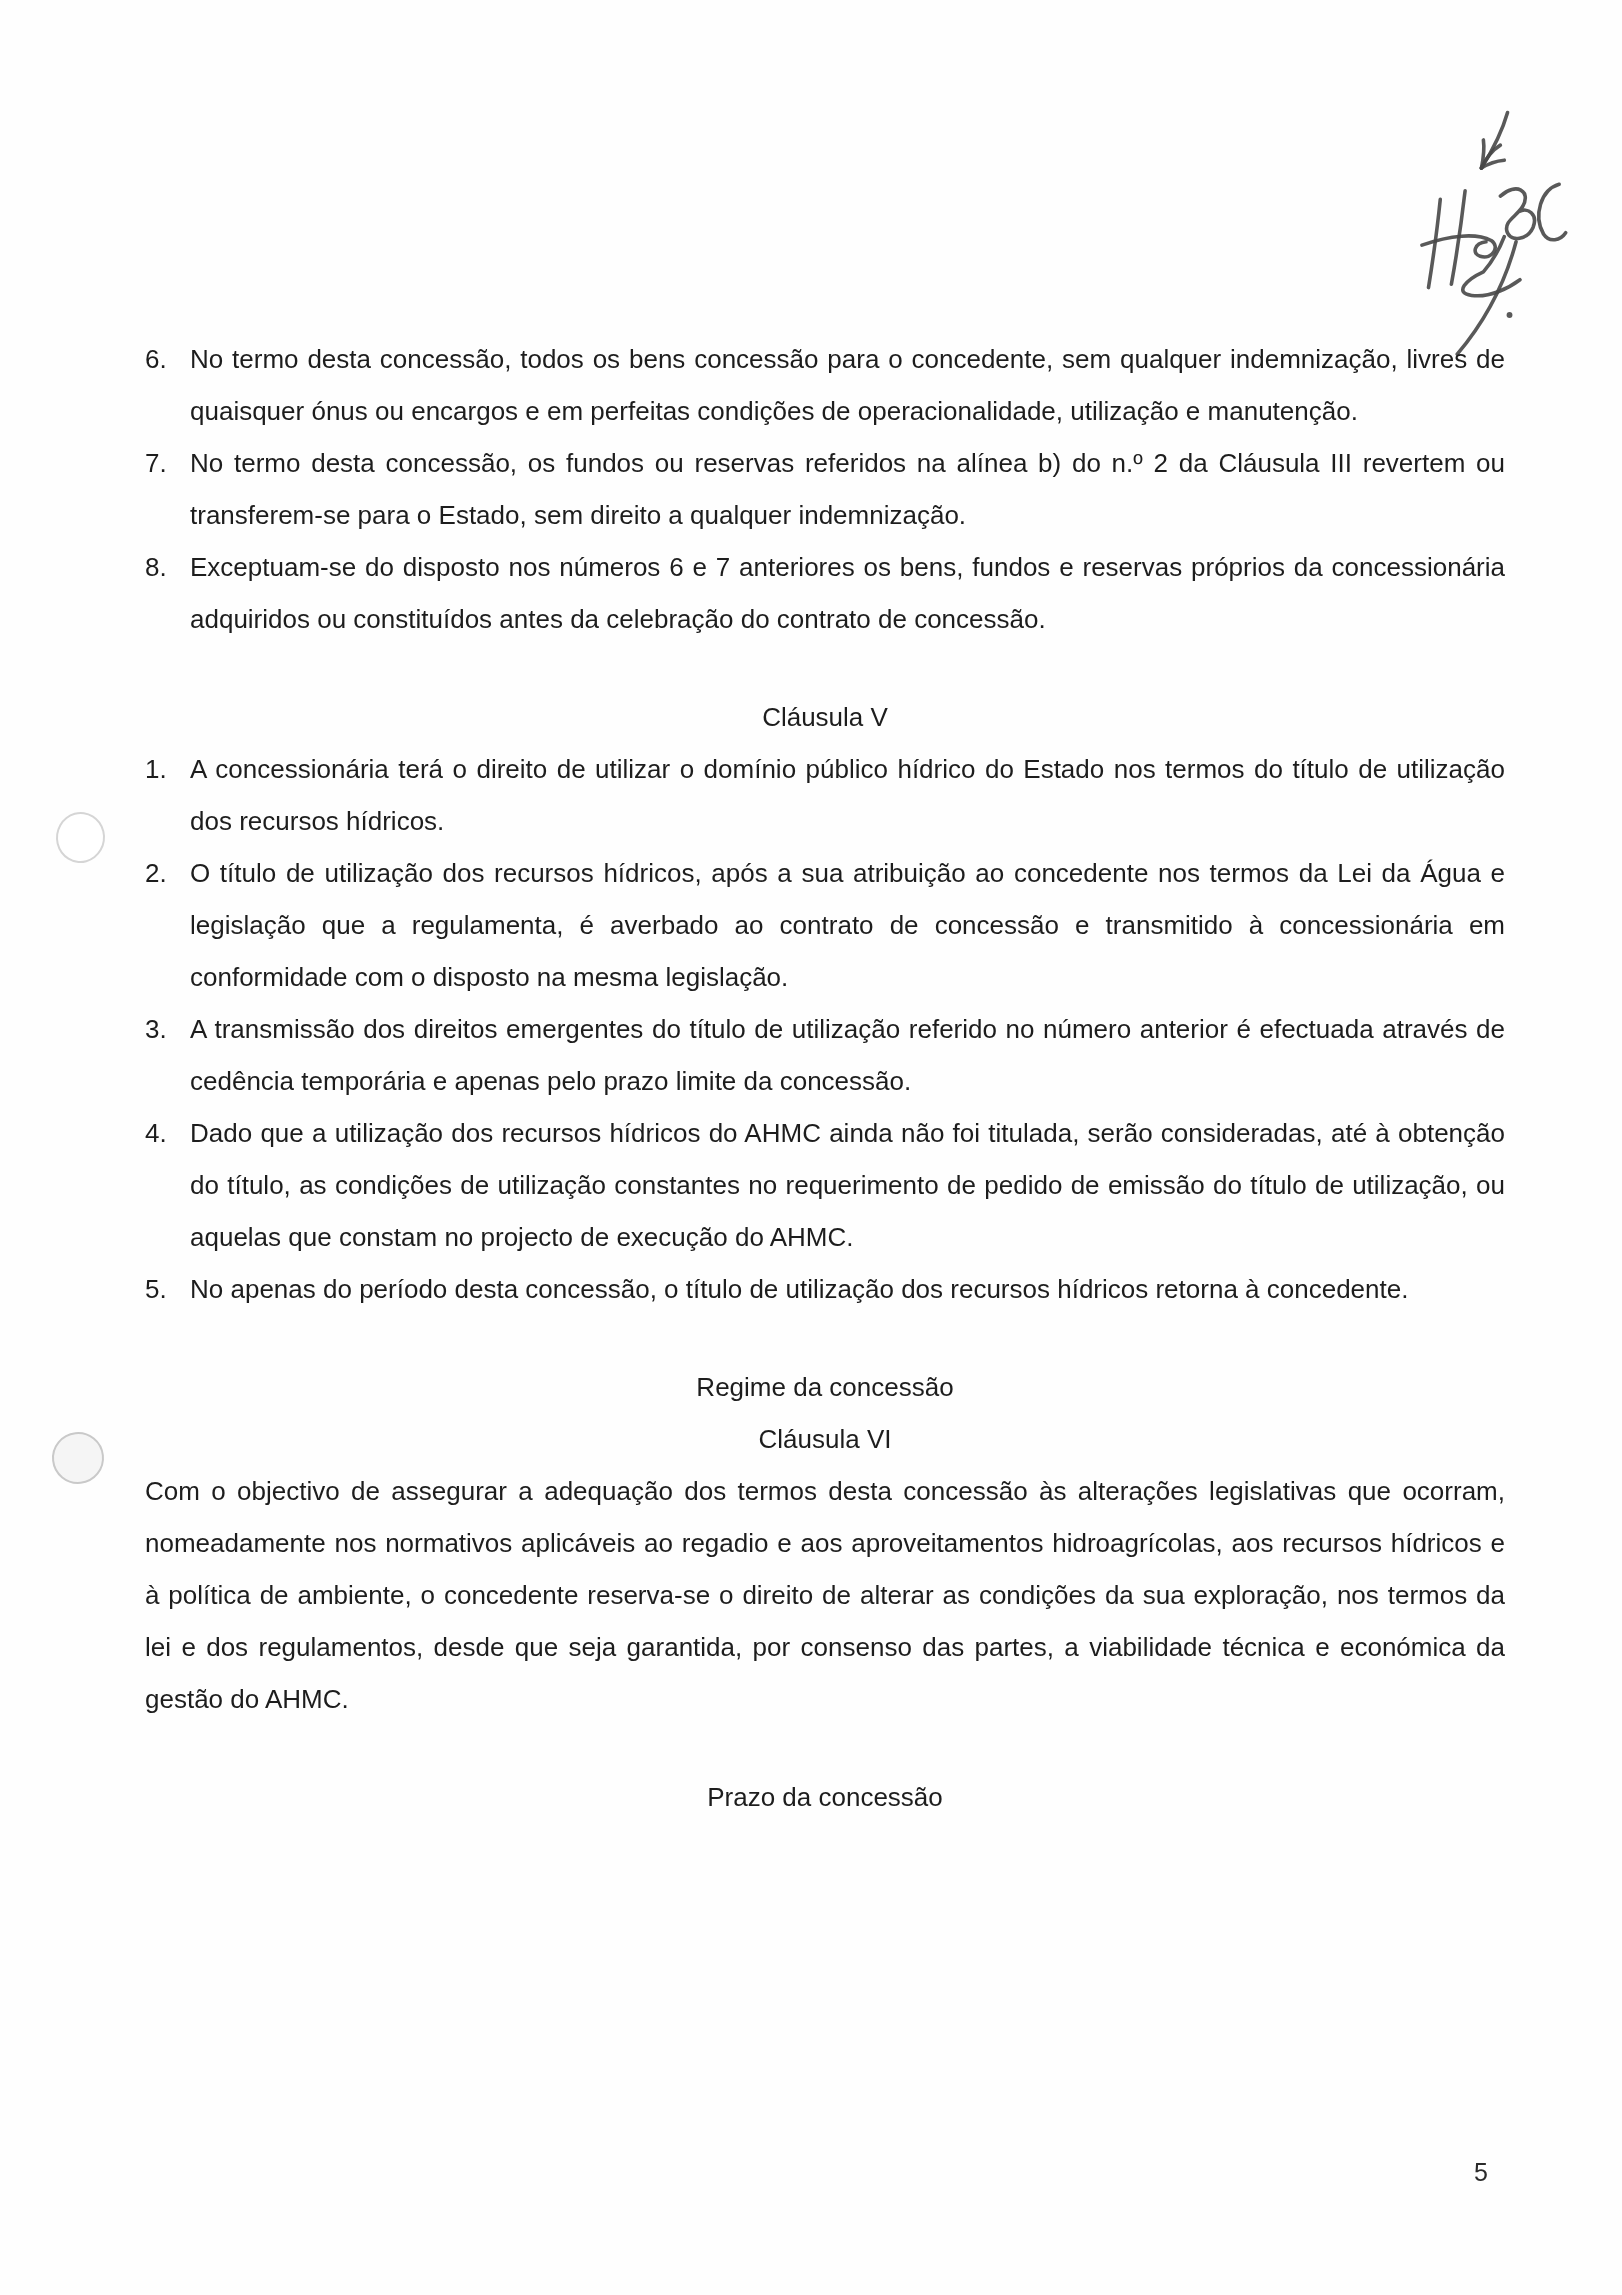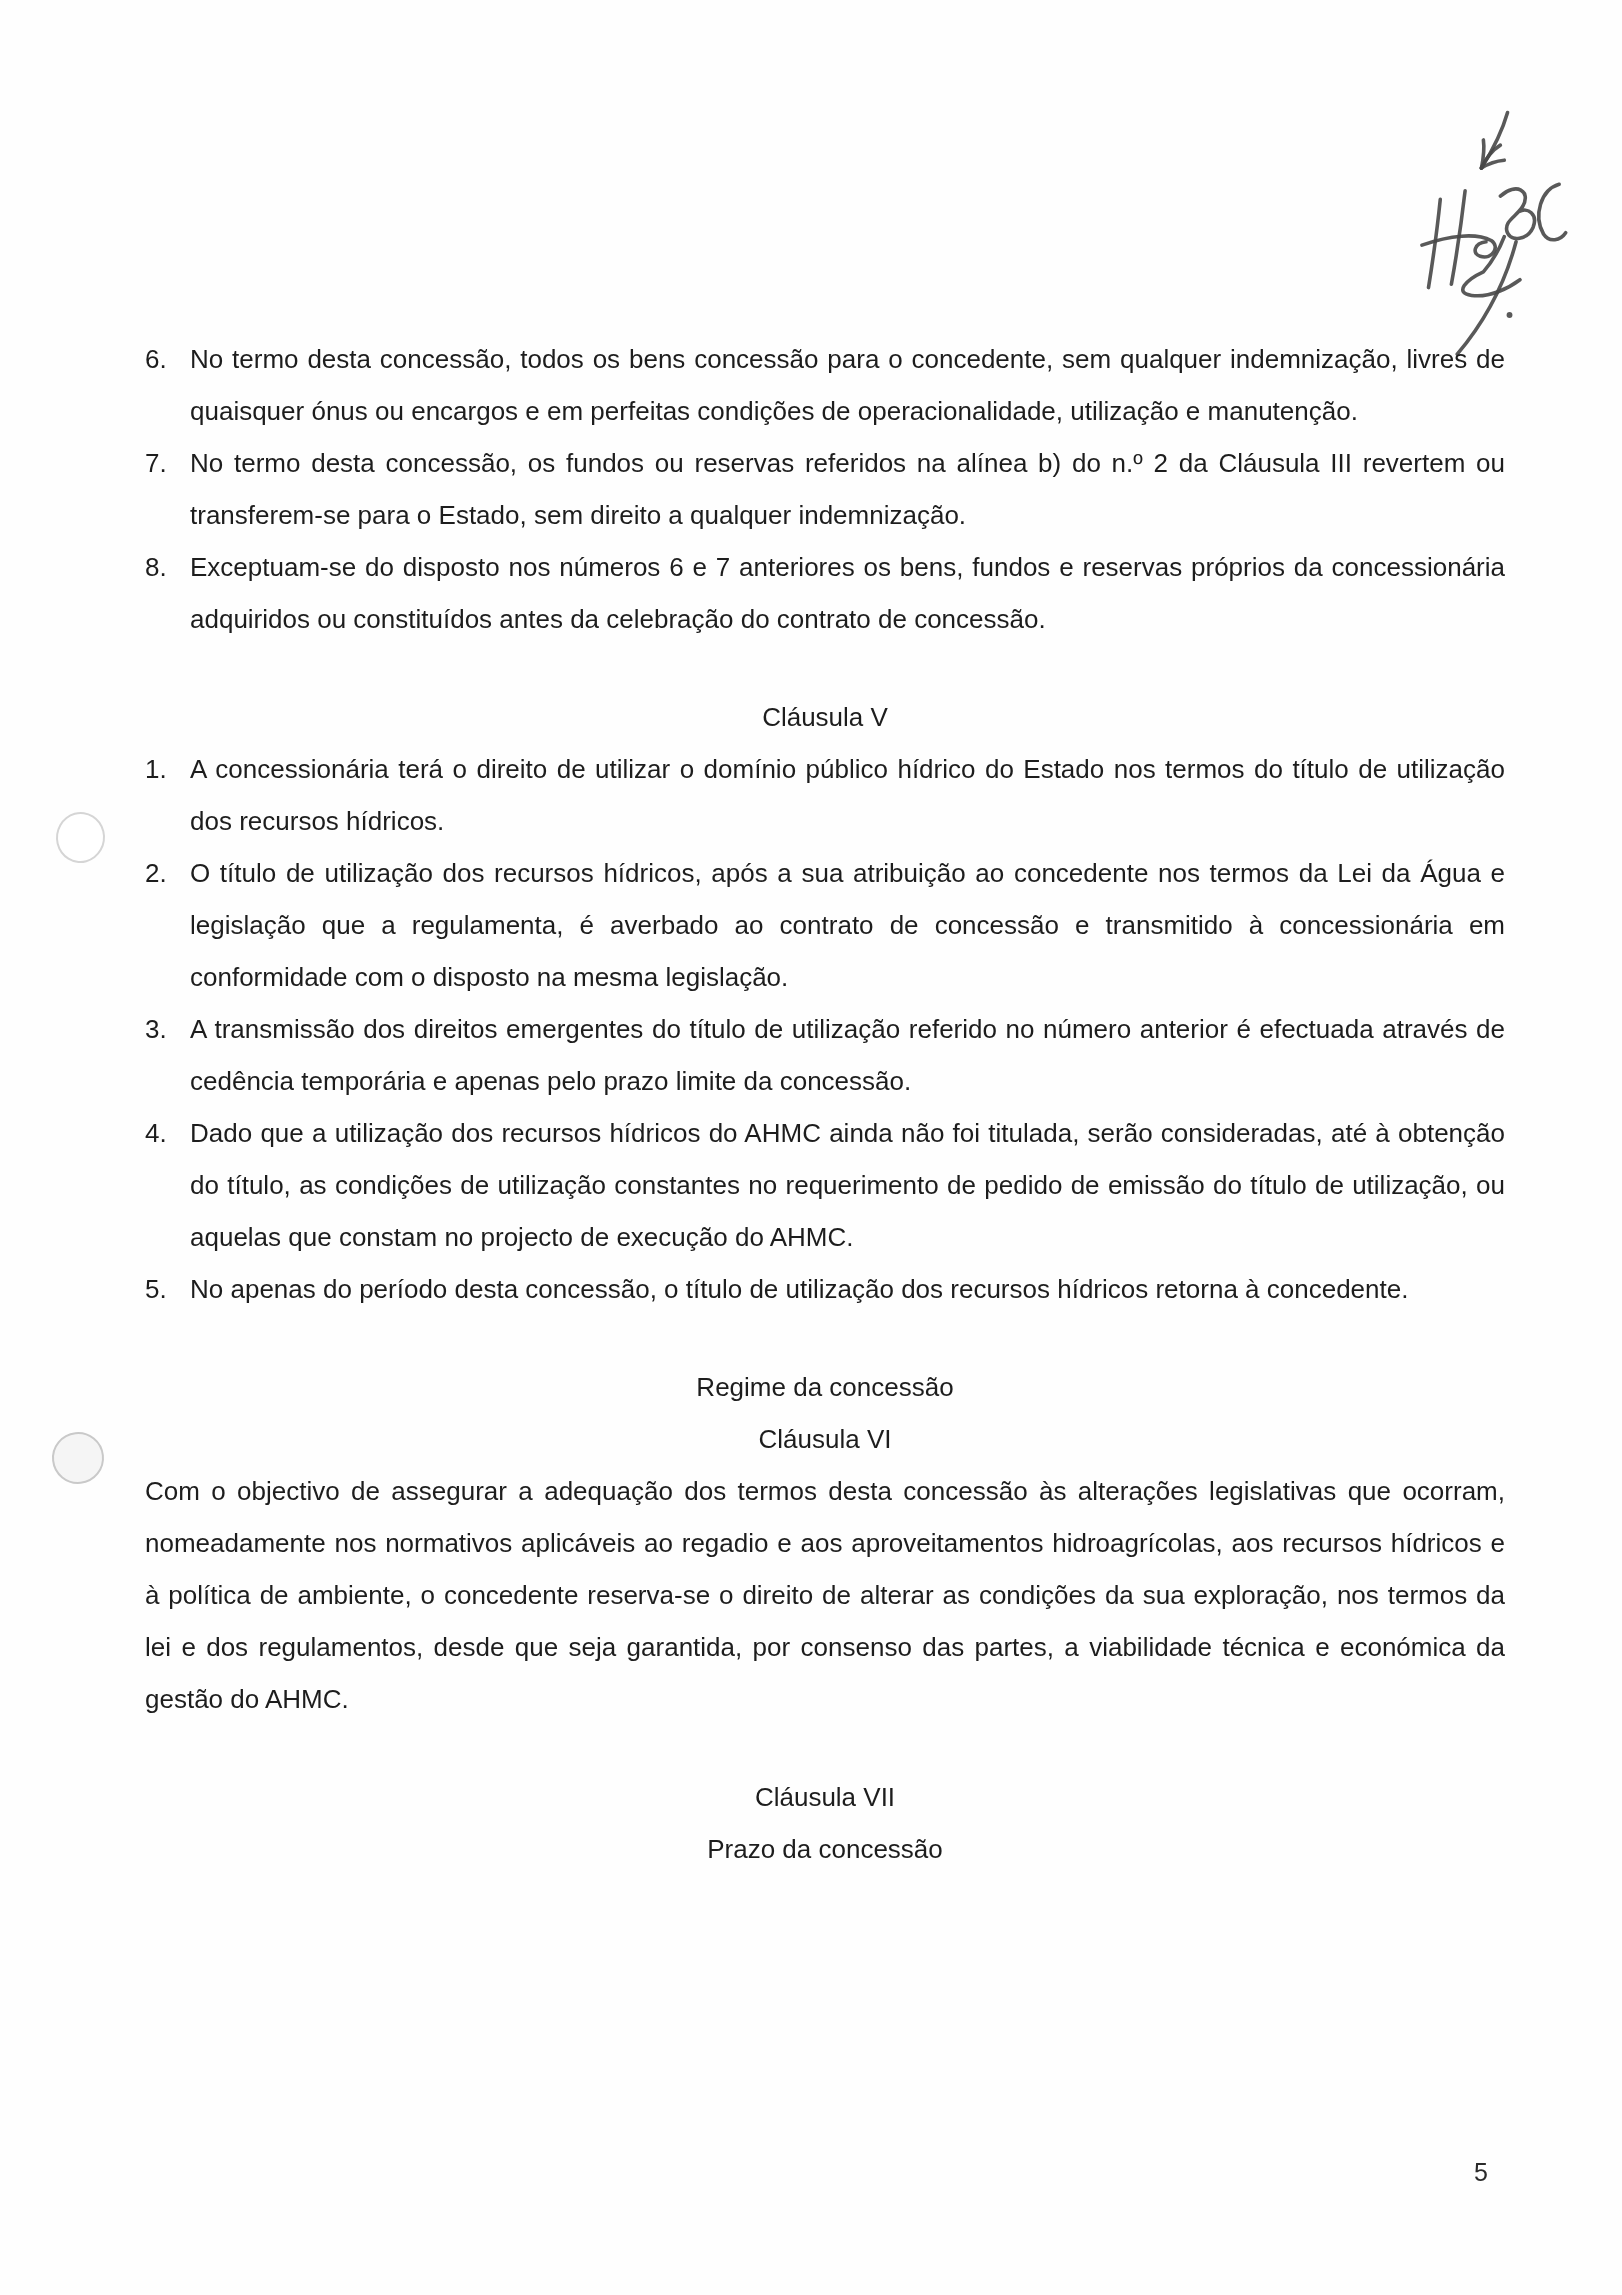--- a/index.html
+++ b/index.html
@@ -164,21 +164,20 @@
     </div>
 
     <div class="heading-block">
       <div>Regime da concessão</div>
       <div>Cláusula VI</div>
     </div>
 
     <div class="para">Com o objectivo de assegurar a adequação dos termos desta concessão às alterações legislativas que ocorram, nomeadamente nos normativos aplicáveis ao regadio e aos aproveitamentos hidroagrícolas, aos recursos hídricos e à política de ambiente, o concedente reserva-se o direito de alterar as condições da sua exploração, nos termos da lei e dos regulamentos, desde que seja garantida, por consenso das partes, a viabilidade técnica e económica da gestão do AHMC.</div>
 
     <div class="heading-block">
-      <div>Cláusula VII</div>
       <div>Prazo da concessão</div>
     </div>
 
   </div>
 
   <div class="page-number">5</div>
 
 </div>
 
 

